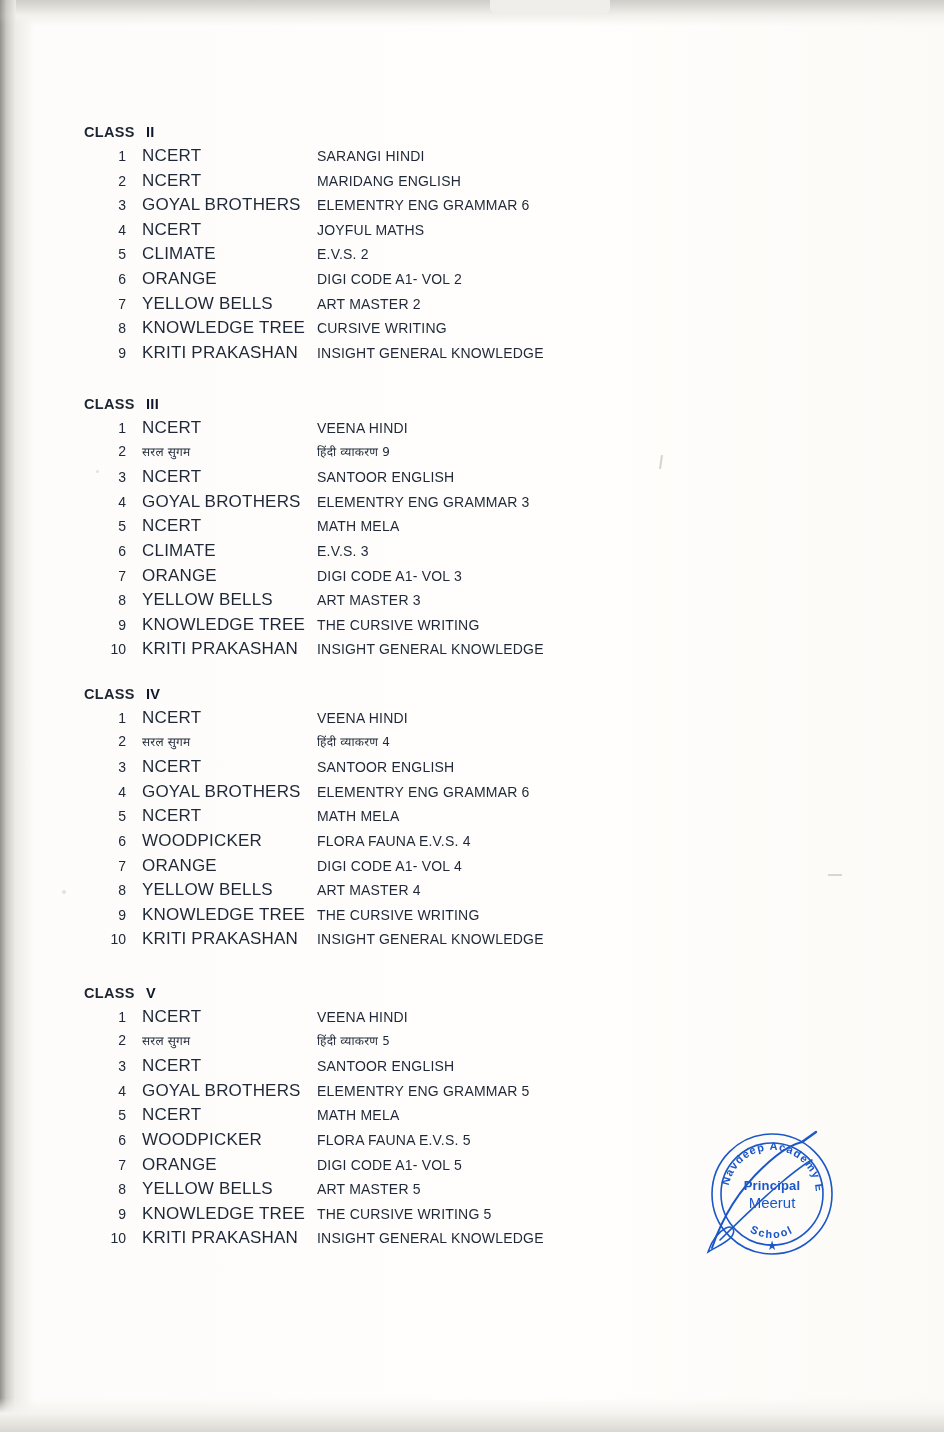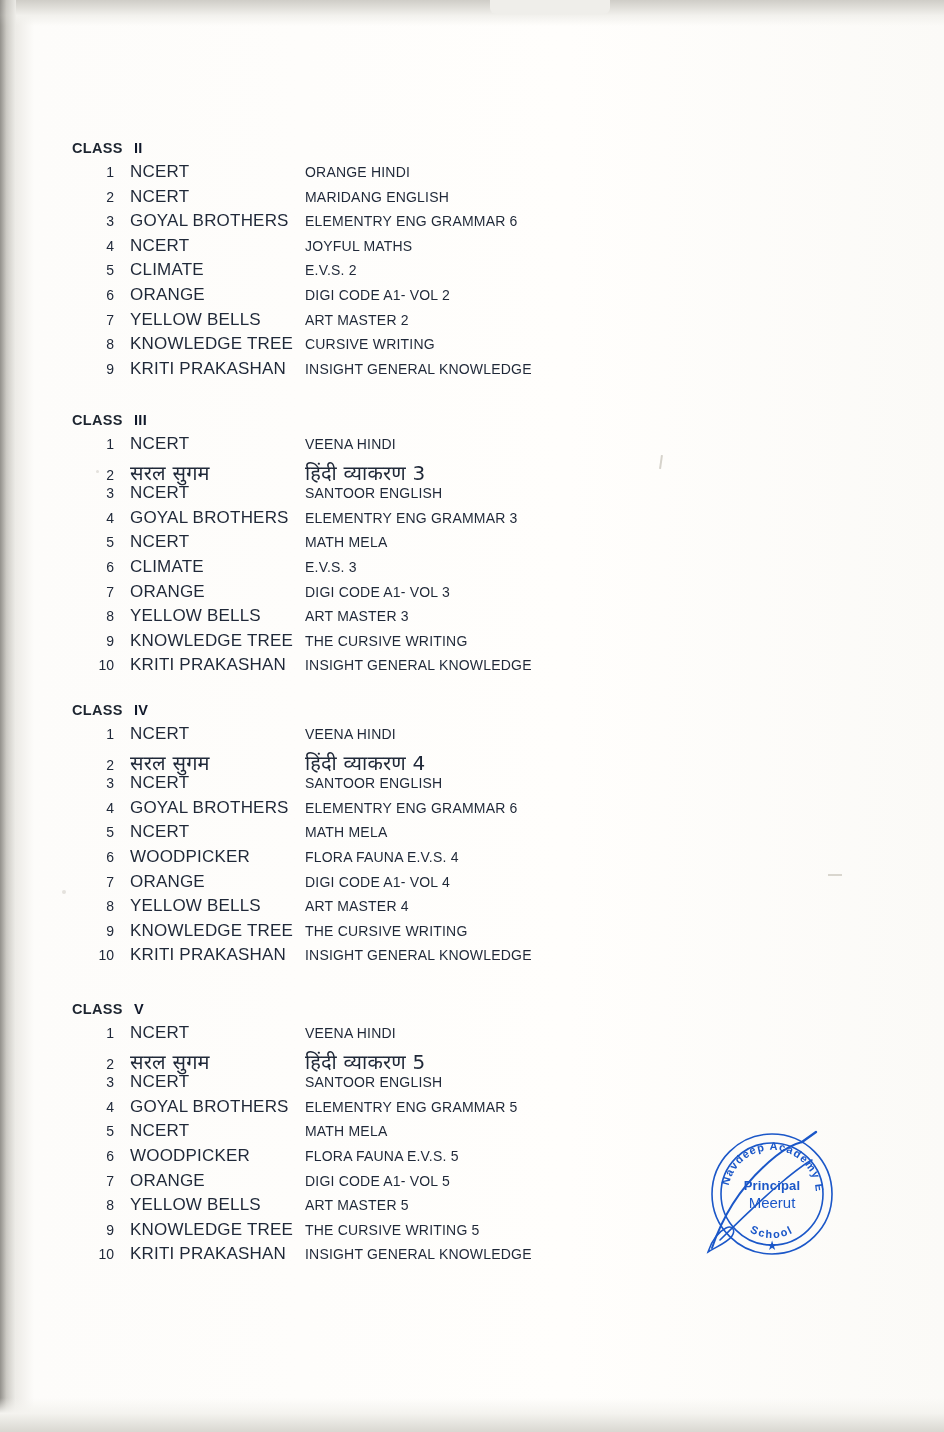--- a/index.html
+++ b/index.html
@@ -61,23 +61,22 @@
 
   .content {
     position: absolute;
     left: 0; top: 0;
     width: 944px;
     height: 1432px;
   }
 
   .block {
     position: absolute;
-    left: 72px;
+    left: 84px;
     width: 700px;
-    margin-top: 16px;
   }
 
   .class-head {
     display: flex;
     align-items: baseline;
     margin-bottom: 6px;
   }
   .class-word {
     width: 62px;
     font-size: 14.5px;
@@ -110,21 +109,21 @@
     color: #1f2838;
     letter-spacing: .2px;
   }
   .title {
     font-size: 14px;
     color: #1f2838;
     letter-spacing: .2px;
   }
   .hi {
     font-family: "DejaVu Sans", sans-serif;
-    font-size: 20px;
+    font-size: 12px;
   }
 
   
   .mark1 {
     position: absolute;
     left: 660px; top: 455px;
     width: 2px; height: 14px;
     background: #d6d3cb;
     transform: rotate(8deg);
   }
@@ -193,21 +192,21 @@
 <div class="content">
   <div id="blocks">
       <div class="block" style="top: 124px;">
         <div class="class-head">
           <div class="class-word">CLASS</div>
           <div class="class-num">II</div>
         </div>
         <div class="row">
           <div class="sn">1</div>
           <div class="pub">NCERT</div>
-          <div class="title">ORANGE HINDI</div>
+          <div class="title">SARANGI HINDI</div>
         </div>
         <div class="row">
           <div class="sn">2</div>
           <div class="pub">NCERT</div>
           <div class="title">MARIDANG ENGLISH</div>
         </div>
         <div class="row">
           <div class="sn">3</div>
           <div class="pub">GOYAL BROTHERS</div>
           <div class="title">ELEMENTRY ENG GRAMMAR 6</div>
@@ -249,21 +248,21 @@
           <div class="class-num">III</div>
         </div>
         <div class="row">
           <div class="sn">1</div>
           <div class="pub">NCERT</div>
           <div class="title">VEENA HINDI</div>
         </div>
         <div class="row">
           <div class="sn">2</div>
           <div class="pub hi">सरल सुगम</div>
-          <div class="title hi">हिंदी व्याकरण 3</div>
+          <div class="title hi">हिंदी व्याकरण 9</div>
         </div>
         <div class="row">
           <div class="sn">3</div>
           <div class="pub">NCERT</div>
           <div class="title">SANTOOR ENGLISH</div>
         </div>
         <div class="row">
           <div class="sn">4</div>
           <div class="pub">GOYAL BROTHERS</div>
           <div class="title">ELEMENTRY ENG GRAMMAR 3</div>

